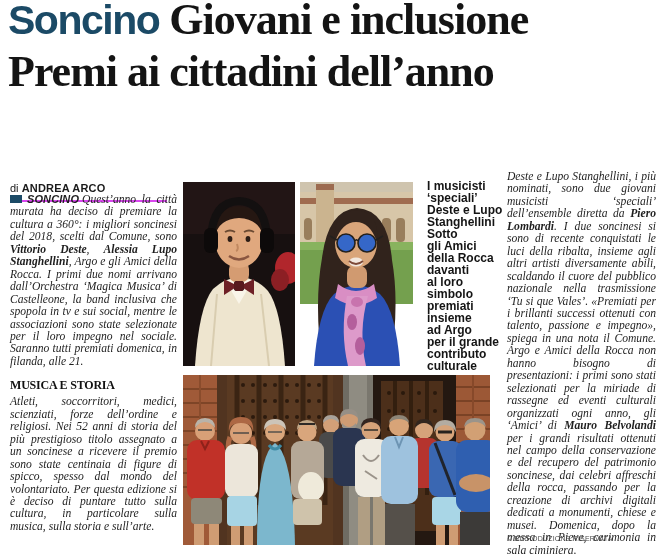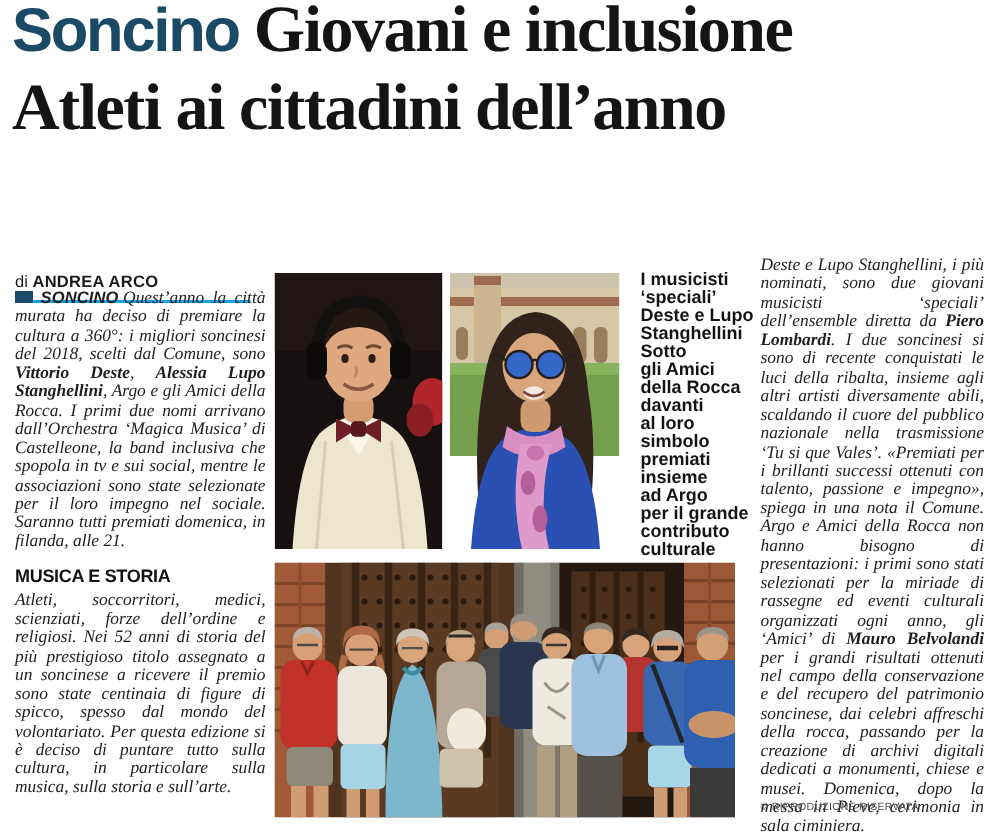--- a/index.html
+++ b/index.html
@@ -15,33 +15,33 @@
 
   
   .standfirst{position:absolute;left:10px;top:112px;width:648px;
               font-family:"Liberation Sans",sans-serif;font-size:16.5px;
               line-height:21.5px;color:#2e2e2e;letter-spacing:-0.2px;
               white-space:pre-line;}
 
   
   .byline{position:absolute;left:10px;top:182px;width:157px;
           font-family:"Liberation Sans",sans-serif;font-size:11px;color:#1a1a1a;
-          border-bottom:2px solid #0ea5e9;padding-bottom:6px;}
+          border-bottom:2px solid #d946ef;padding-bottom:6px;}
   .byline b{letter-spacing:0.2px;}
 
   
   .col-left{position:absolute;left:10px;top:193px;width:167px;}
   .col-right{position:absolute;left:507px;top:171px;width:149px;}
   .body-text{font-size:11.6px;line-height:12.45px;text-align:justify;
              color:#1e1e1e;margin:0;hyphens:auto;font-style:italic;-webkit-hyphens:auto;}
   .bullet{display:inline-block;width:12px;height:8px;background:#1b4a66;
           margin-right:5px;}
   .lead-label{font-family:"Liberation Sans",sans-serif;font-size:11px;
               letter-spacing:0.1px;margin-right:3px;}
-  .subhead2{font-family:Liberation Sans, sans-serif;font-weight:bold;
+  .subhead2{font-family:Liberation Serif, serif;font-weight:bold;
             font-size:12px;margin:10px 0 3px 0;color:#111;letter-spacing:-0.2px;}
 
   
   .caption{position:absolute;left:427px;top:180px;width:80px;
            font-family:"Liberation Sans",sans-serif;font-weight:bold;
            font-size:12px;line-height:12px;color:#141414;white-space:pre-line;}
 
   
   .photo{position:absolute;overflow:hidden;}
   .photo svg{display:block;}
@@ -54,21 +54,21 @@
              font-family:"Liberation Sans",sans-serif;font-size:7px;
              color:#4d4d4d;letter-spacing:0.2px;}
 </style>
 </head>
 <body>
 
 <div class="page">
 
   <div class="headline">
     <div><span class="kicker">Soncino</span><span> Giovani e inclusione</span></div>
-    <div>Atleti ai cittadini dell’anno</div>
+    <div>Premi ai cittadini dell’anno</div>
   </div>
 
 
   <div class="byline"><span>di </span><b>ANDREA ARCO</b></div>
 
   <div class="col-left">
     <p class="body-text"><span class="bullet"></span><b class="lead-label">SONCINO</b><span><span>Quest’anno la città murata ha deciso di premiare la cultura a 360°: i migliori soncinesi del 2018, scelti dal Comune, sono </span><b>Vittorio Deste</b><span>, </span><b>Alessia Lupo Stanghellini</b><span>, Argo e gli Amici della Rocca. I primi due nomi arrivano dall’Orchestra ‘Magica Musica’ di Castelleone, la band inclusiva che spopola in tv e sui social, mentre le associazioni sono state selezionate per il loro impegno nel sociale. Saranno tutti premiati domenica, in filanda, alle 21.</span></span></p>
     <div class="subhead2">MUSICA E STORIA</div>
     <p class="body-text"><span>Atleti, soccorritori, medici, scienziati, forze dell’ordine e religiosi. Nei 52 anni di storia del più prestigioso titolo assegnato a un soncinese a ricevere il premio sono state centinaia di figure di spicco, spesso dal mondo del volontariato. Per questa edizione si è deciso di puntare tutto sulla cultura, in particolare sulla musica, sulla storia e sull’arte.</span></p>
   </div>

